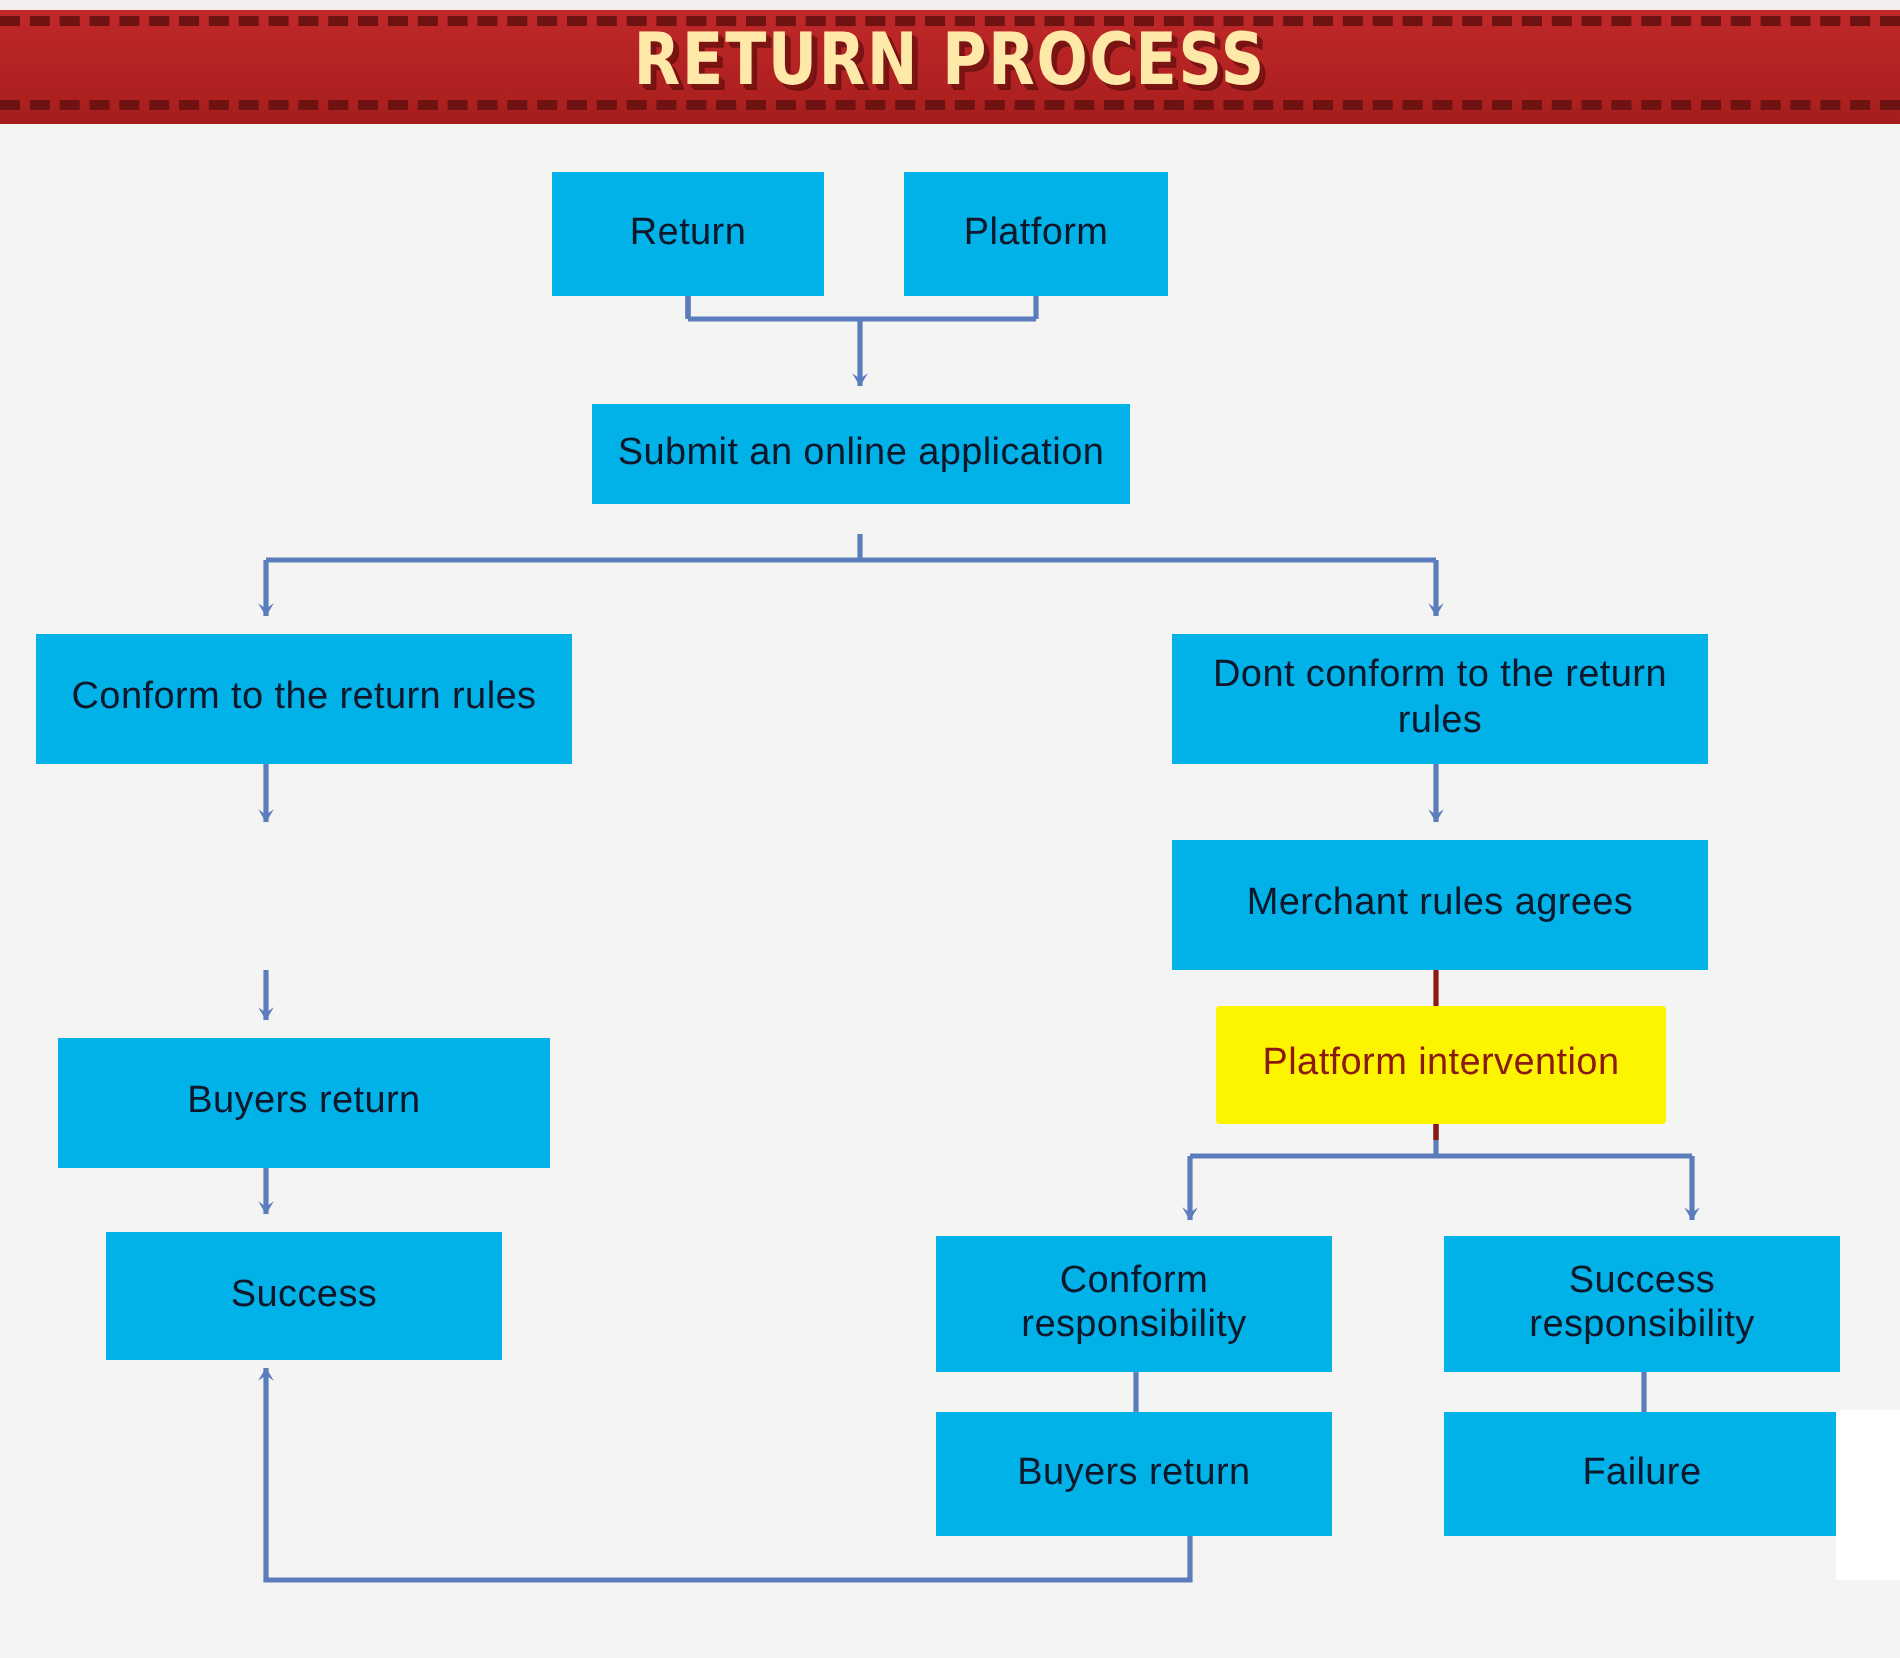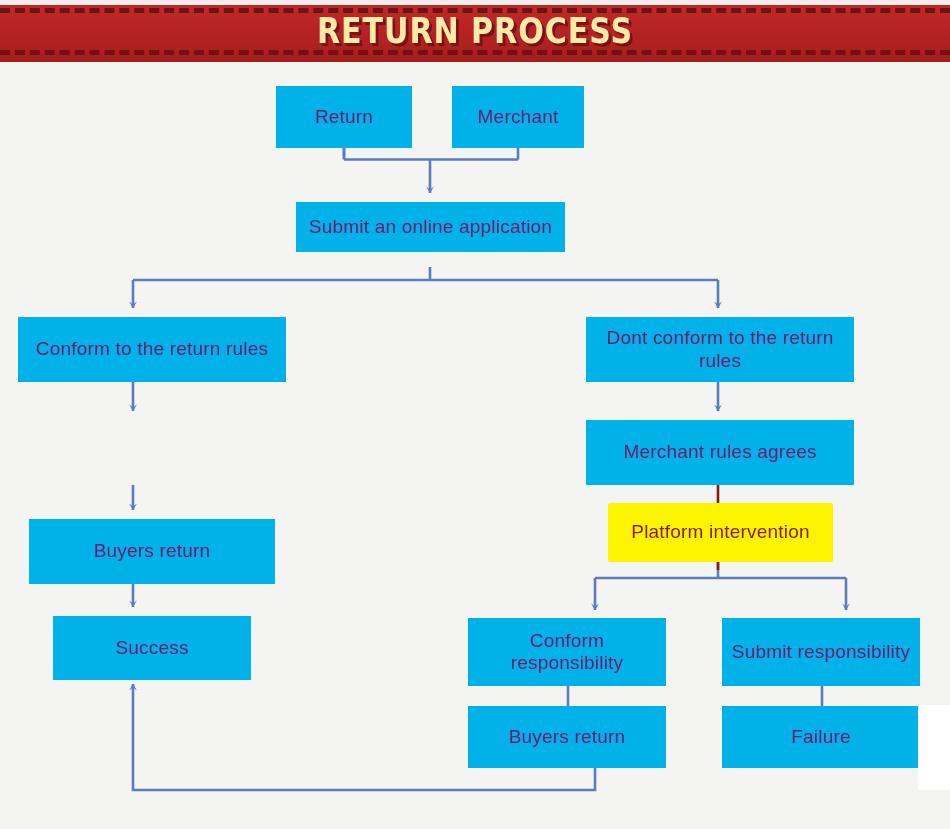--- a/index.html
+++ b/index.html
@@ -85,21 +85,21 @@
     justify-content: center;
     text-align: center;
     box-sizing: border-box;
     padding: 2px 6px;
     font-size: 19px;
     line-height: 1.18;
     letter-spacing: 0.2px;
   }
   .node.blue {
     background: #00b2e7;
-    color: #701a75;
+    color: #0f172a;
   }
   .node.yellow {
     background: #fdf500;
     color: #8a1a12;
     border-radius: 2px;
     z-index: 1;
   }
 
   .white-artifact {
     position: absolute;
@@ -165,33 +165,33 @@
 
       <path d="M595,706 L595,728 L133,728 L133,622" marker-end="url(#ah-up)"></path>
     </g>
 
     <g stroke="#8a1a12" stroke-width="2.6" fill="none">
       <path d="M718,423 L718,508"></path>
     </g>
   </svg>
 
   <div class="node blue" style="left:276px; top:24px;  width:136px; height:62px;">Return</div>
-  <div class="node blue" style="left:452px; top:24px;  width:132px; height:62px;">Merchant</div>
+  <div class="node blue" style="left:452px; top:24px;  width:132px; height:62px;">Platform</div>
   <div class="node blue" style="left:296px; top:140px; width:269px; height:50px;">Submit an online application</div>
 
   <div class="node blue" style="left:18px;  top:255px; width:268px; height:65px;">Conform to the return rules</div>
   <div class="node blue" style="left:586px; top:255px; width:268px; height:65px;">Dont conform to the return rules</div>
 
   <div class="node blue" style="left:586px; top:358px; width:268px; height:65px;">Merchant rules agrees</div>
 
   <div class="node blue" style="left:29px;  top:457px; width:246px; height:65px;">Buyers return</div>
   <div class="node yellow" style="left:608px; top:441px; width:225px; height:59px;">Platform intervention</div>
 
   <div class="node blue" style="left:53px;  top:554px; width:198px; height:64px;">Success</div>
 
   <div class="node blue" style="left:468px; top:556px; width:198px; height:68px;">Conform responsibility</div>
-  <div class="node blue" style="left:722px; top:556px; width:198px; height:68px;">Submit responsibility</div>
+  <div class="node blue" style="left:722px; top:556px; width:198px; height:68px;">Success responsibility</div>
 
   <div class="node blue" style="left:468px; top:644px; width:198px; height:62px;">Buyers return</div>
   <div class="node blue" style="left:722px; top:644px; width:198px; height:62px;">Failure</div>
 
   <div class="white-artifact" style="left:918px; top:643px; width:32px; height:85px;"></div>
 </div>
 
 </body></html>

